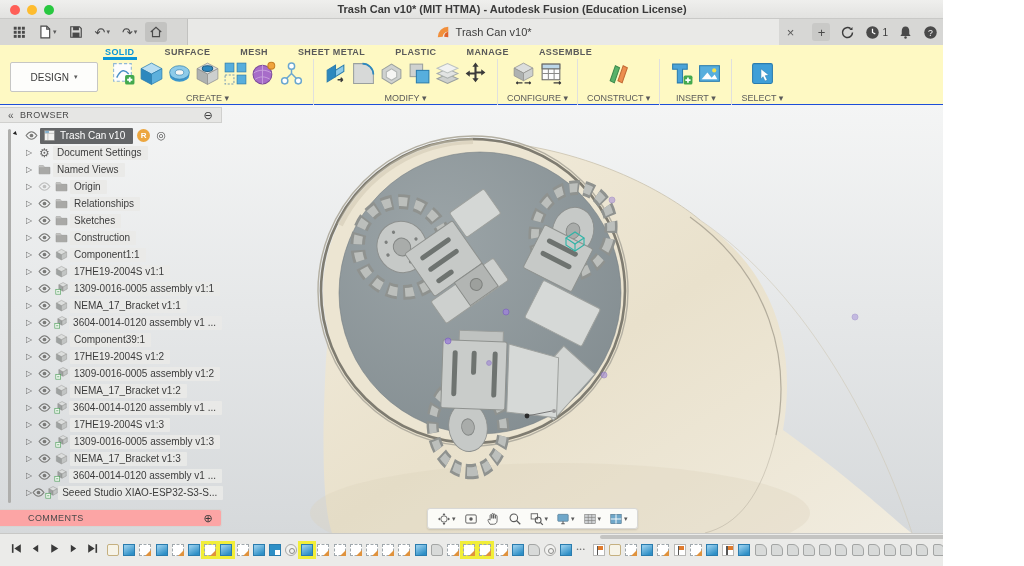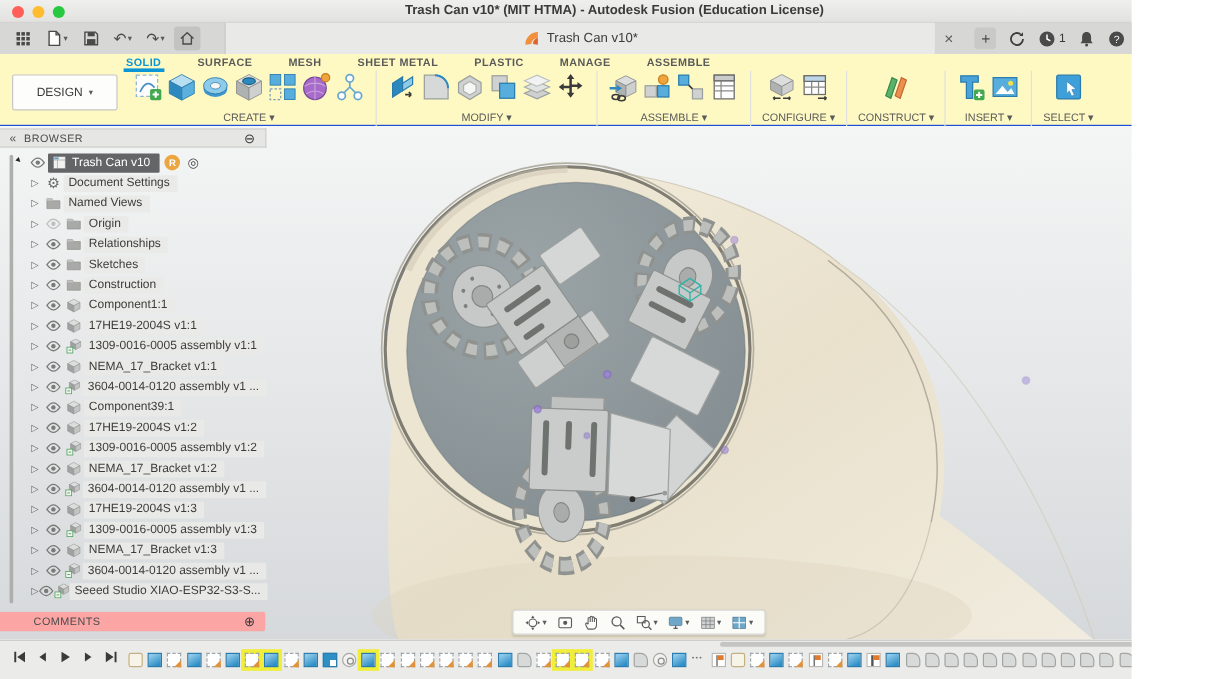--- a/index.html
+++ b/index.html
@@ -537,37 +537,20 @@
               </svg></span>
             <span><svg>
                 <use href="#s-r-move"></use>
               </svg></span>
           </div>
           <div class="rg-label">MODIFY ▾</div>
         </div>
         <div class="rgroup">
           <div class="rg-icons">
             <span><svg>
-                <use href="#s-r-newcomp"></use>
-              </svg></span>
-            <span><svg>
-                <use href="#s-r-joint"></use>
-              </svg></span>
-            <span><svg>
-                <use href="#s-r-asbuilt"></use>
-              </svg></span>
-            <span><svg>
-                <use href="#s-r-bom"></use>
-              </svg></span>
-          </div>
-          <div class="rg-label">ASSEMBLE ▾</div>
-        </div>
-        <div class="rgroup">
-          <div class="rg-icons">
-            <span><svg>
                 <use href="#s-r-config"></use>
               </svg></span>
             <span><svg>
                 <use href="#s-r-configtable"></use>
               </svg></span>
           </div>
           <div class="rg-label">CONFIGURE ▾</div>
         </div>
         <div class="rgroup">
           <div class="rg-icons">

